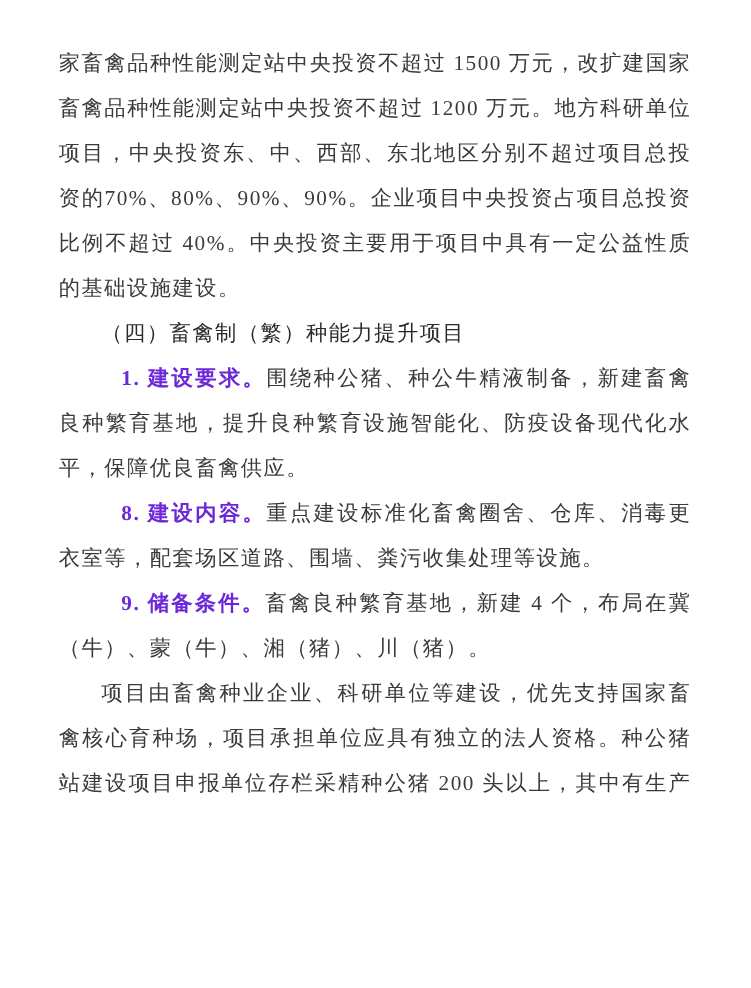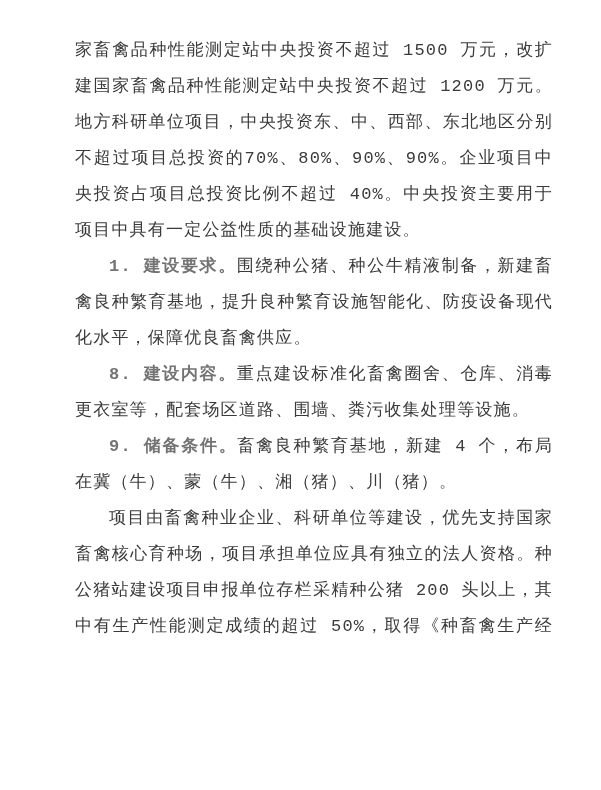--- a/index.html
+++ b/index.html
@@ -6,23 +6,23 @@
     margin: 0;
     padding: 0;
     background: #ffffff;
   }
   .page {
     position: relative;
     width: 601px;
     height: 648px;
     background: #ffffff;
     box-sizing: border-box;
-    padding: 33px 48px 0 75px;
+    padding: 33px 48px 0 47px;
     overflow: hidden;
-    font-family: Liberation Mono, monospace;
+    font-family: Liberation Serif, serif;
     color: #3a3a3a;
     font-size: 17px;
     line-height: 36px;
     letter-spacing: 1.2px;
     text-align: justify;
     text-justify: inter-character;
   }
   .page p, .page h3 {
     margin: 0;
     padding: 0;
@@ -35,30 +35,32 @@
   }
   .no-indent {
     text-indent: 0;
   }
   .heading {
     font-weight: bold;
     color: #2a2a2a;
   }
   .lead {
     font-weight: bold;
-    color: #737373;
+    color: #6d28d9;
+    margin-left: 16px;
   }
 </style>
 </head>
 <body>
 
 <div class="page">
 
   <p class="no-indent">家畜禽品种性能测定站中央投资不超过 1500 万元，改扩建国家畜禽品种性能测定站中央投资不超过 1200 万元。地方科研单位项目，中央投资东、中、西部、东北地区分别不超过项目总投资的70%、80%、90%、90%。企业项目中央投资占项目总投资比例不超过 40%。中央投资主要用于项目中具有一定公益性质的基础设施建设。</p>
 
+  <h3 class="heading indent">（四）畜禽制（繁）种能力提升项目</h3>
 
   <p class="indent"><span class="lead">1. 建设要求。</span><span>围绕种公猪、种公牛精液制备，新建畜禽良种繁育基地，提升良种繁育设施智能化、防疫设备现代化水平，保障优良畜禽供应。</span></p>
 
   <p class="indent"><span class="lead">8. 建设内容。</span><span>重点建设标准化畜禽圈舍、仓库、消毒更衣室等，配套场区道路、围墙、粪污收集处理等设施。</span></p>
 
   <p class="indent"><span class="lead">9. 储备条件。</span><span>畜禽良种繁育基地，新建 4 个，布局在冀（牛）、蒙（牛）、湘（猪）、川（猪）。</span></p>
 
   <p class="indent">项目由畜禽种业企业、科研单位等建设，优先支持国家畜禽核心育种场，项目承担单位应具有独立的法人资格。种公猪站建设项目申报单位存栏采精种公猪 200 头以上，其中有生产性能测定成绩的超过 50%，取得《种畜禽生产经营许可证》。重点支持国家核心种公猪站和国家核心育种场建设种公猪站，兼顾品种改良种公猪站。种公牛站建设项目申报单位需存栏一定数量在用种公牛，取得《种畜禽生产经营许可证》。重点支持与国家核心育种场</p>
 
 </div>

